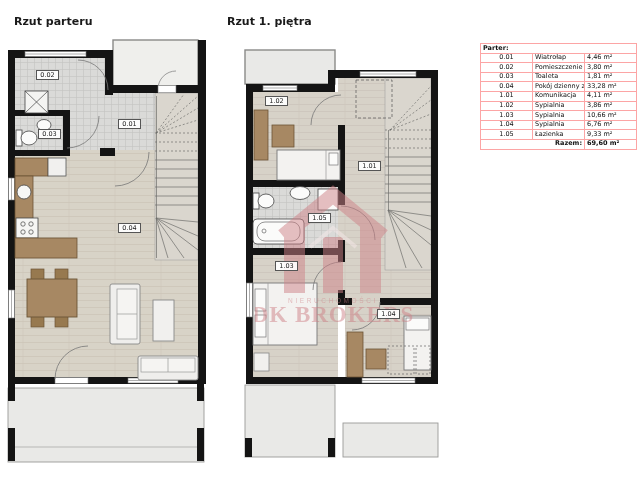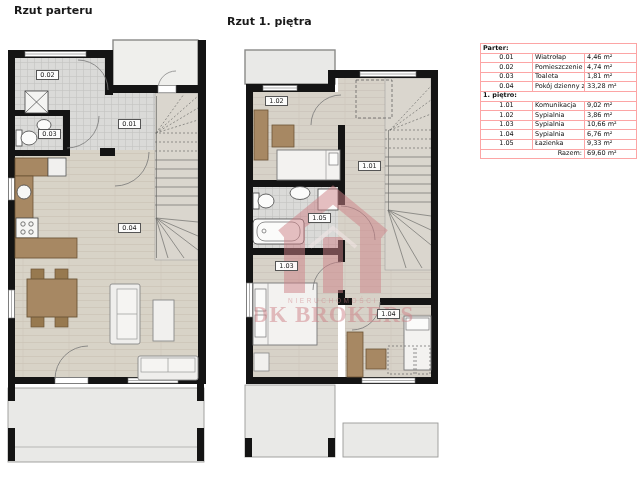--- a/index.html
+++ b/index.html
@@ -7,29 +7,29 @@
        font-family:"DejaVu Sans","Liberation Sans",sans-serif;overflow:hidden}
   .plan-title{position:absolute;font-size:11px;font-weight:bold;color:#1a1a1a;white-space:nowrap}
   .room-label{position:absolute;border:1px solid #555;background:rgba(255,255,255,.92);
               font-size:6.5px;line-height:8px;padding:0 2px;color:#222;text-align:center;min-width:17px}
   svg{position:absolute;display:block}
   .area-table{position:absolute;left:480px;top:43px;width:157px;border-collapse:collapse;
               font-size:6.5px;color:#111;table-layout:fixed}
   .area-table td{border:1px solid #fca5a5;padding:0.5px 2px;line-height:7.6px;vertical-align:middle;
                  overflow:hidden;white-space:nowrap}
   .area-table .sec td{font-weight:bold}
-  .area-table .total td{font-weight:normal}
+  .area-table .total td{font-weight:bold}
   .c-no{width:18px;text-align:center}
   .c-area{width:38px}
   .t-label{text-align:right}
 </style>
 </head>
 <body>
 
-<div class="plan-title" style="left:14px;top:4px">Rzut parteru</div>
+<div class="plan-title" style="left:14px;top:15px">Rzut parteru</div>
 <div class="plan-title" style="left:227px;top:15px">Rzut 1. piętra</div>
 
 <svg style="left:0;top:36px" width="232" height="434" viewBox="0 36 232 434">
   <defs>
     <pattern id="woodG" width="46" height="7" patternUnits="userSpaceOnUse">
       <rect width="46" height="7" fill="#d8d3c7"></rect>
       <line x1="0" y1="6.6" x2="46" y2="6.6" stroke="#c8c2b5" stroke-width="0.7"></line>
       <line x1="23" y1="0" x2="23" y2="7" stroke="#ccc6b9" stroke-width="0.6"></line>
     </pattern>
     <pattern id="tileG" width="7" height="7" patternUnits="userSpaceOnUse">
@@ -315,39 +315,36 @@
     <td colspan="3">Parter:</td>
   </tr>
   <tr>
     <td class="c-no">0.01</td>
     <td>Wiatrołap</td>
     <td class="c-area">4,46 m²</td>
   </tr>
   <tr>
     <td class="c-no">0.02</td>
     <td>Pomieszczenie gospodarcze</td>
-    <td class="c-area">4,74 m²</td>
+    <td class="c-area">3,80 m²</td>
   </tr>
   <tr>
     <td class="c-no">0.03</td>
     <td>Toaleta</td>
     <td class="c-area">1,81 m²</td>
   </tr>
   <tr>
     <td class="c-no">0.04</td>
     <td>Pokój dzienny z aneksem</td>
     <td class="c-area">33,28 m²</td>
   </tr>
-  <tr class="sec">
-    <td colspan="3">1. piętro:</td>
-  </tr>
   <tr>
     <td class="c-no">1.01</td>
     <td>Komunikacja</td>
-    <td class="c-area">9,02 m²</td>
+    <td class="c-area">4,11 m²</td>
   </tr>
   <tr>
     <td class="c-no">1.02</td>
     <td>Sypialnia</td>
     <td class="c-area">3,86 m²</td>
   </tr>
   <tr>
     <td class="c-no">1.03</td>
     <td>Sypialnia</td>
     <td class="c-area">10,66 m²</td>

